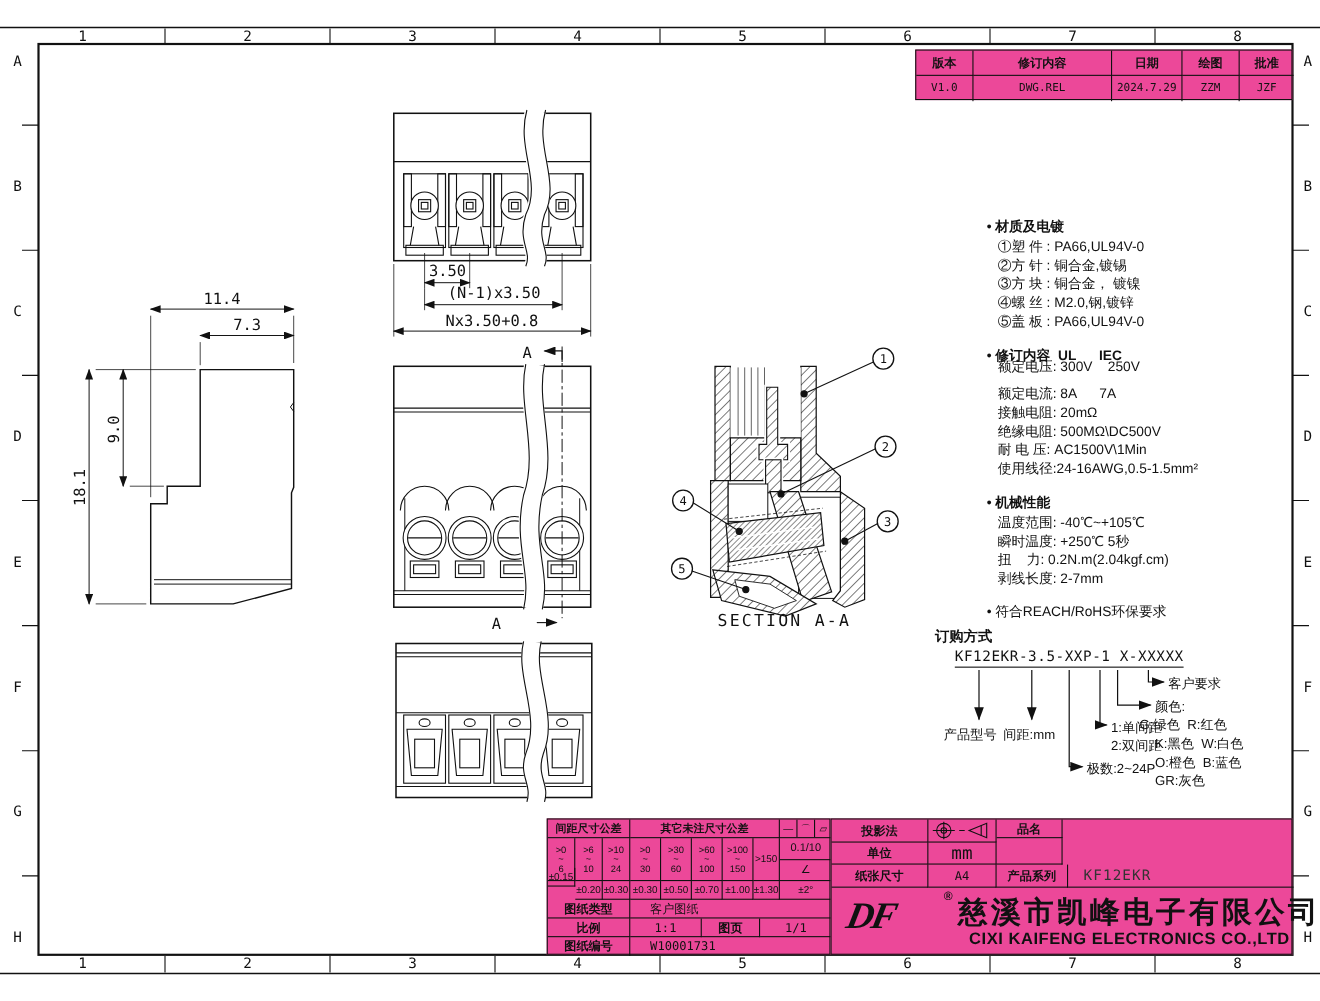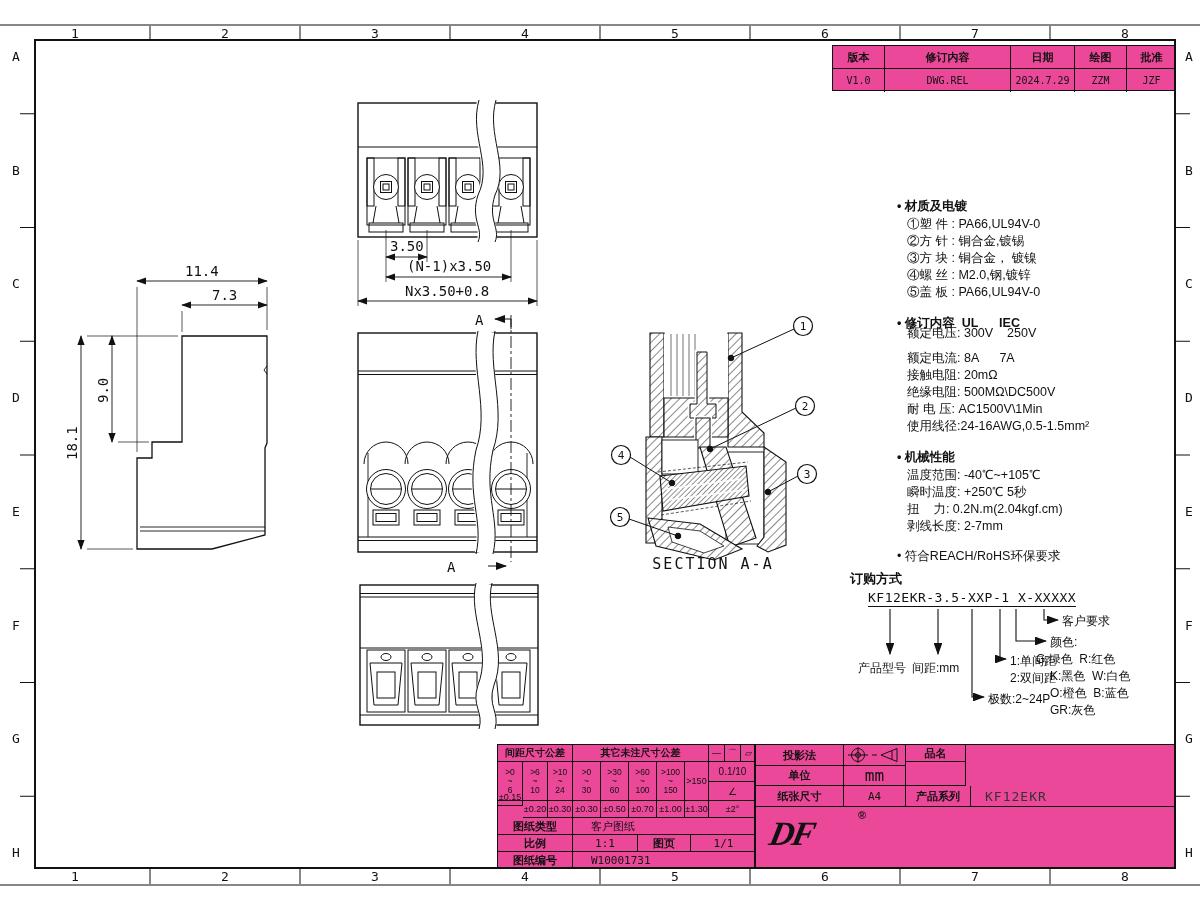--- a/index.html
+++ b/index.html
@@ -436,16 +436,18 @@
   <div class="cell f12 mono" style="left:88px;top:21px;width:62px;height:20px">mm</div>
   <div class="cell f11 b" style="left:0;top:41px;width:88px;height:21px">纸张尺寸</div>
   <div class="cell f11 mono" style="left:88px;top:41px;width:62px;height:21px">A4</div>
   <div class="cell f11 b" style="left:150px;top:0;width:60px;height:17px">品名</div>
   <div class="abs" style="left:150px;top:17px;width:60px;height:24px;border-right:1.2px solid #111;border-bottom:1.2px solid #111;box-sizing:border-box"></div>
   <div class="cell f11 b" style="left:150px;top:41px;width:65px;height:21px">产品系列</div>
   <div class="cell nor" style="left:215px;top:41px;width:205px;height:21px;justify-content:flex-start;padding-left:14px;font:13px 'DejaVu Sans Mono',monospace;color:#333;letter-spacing:1px">KF12EKR</div>
   <div class="abs" style="left:0;top:62px;width:420px;height:62px">
     <div class="logo" style="left:14px;top:8px">DF</div>
     <div class="reg" style="left:102px;top:2px">®</div>
+    <div class="cn" style="left:115px;top:4px">慈溪市凯峰电子有限公司</div>
+    <div class="en" style="left:125px;top:38px">CIXI KAIFENG ELECTRONICS CO.,LTD</div>
   </div>
 </div>
 
 </div>
 
 </body></html>

